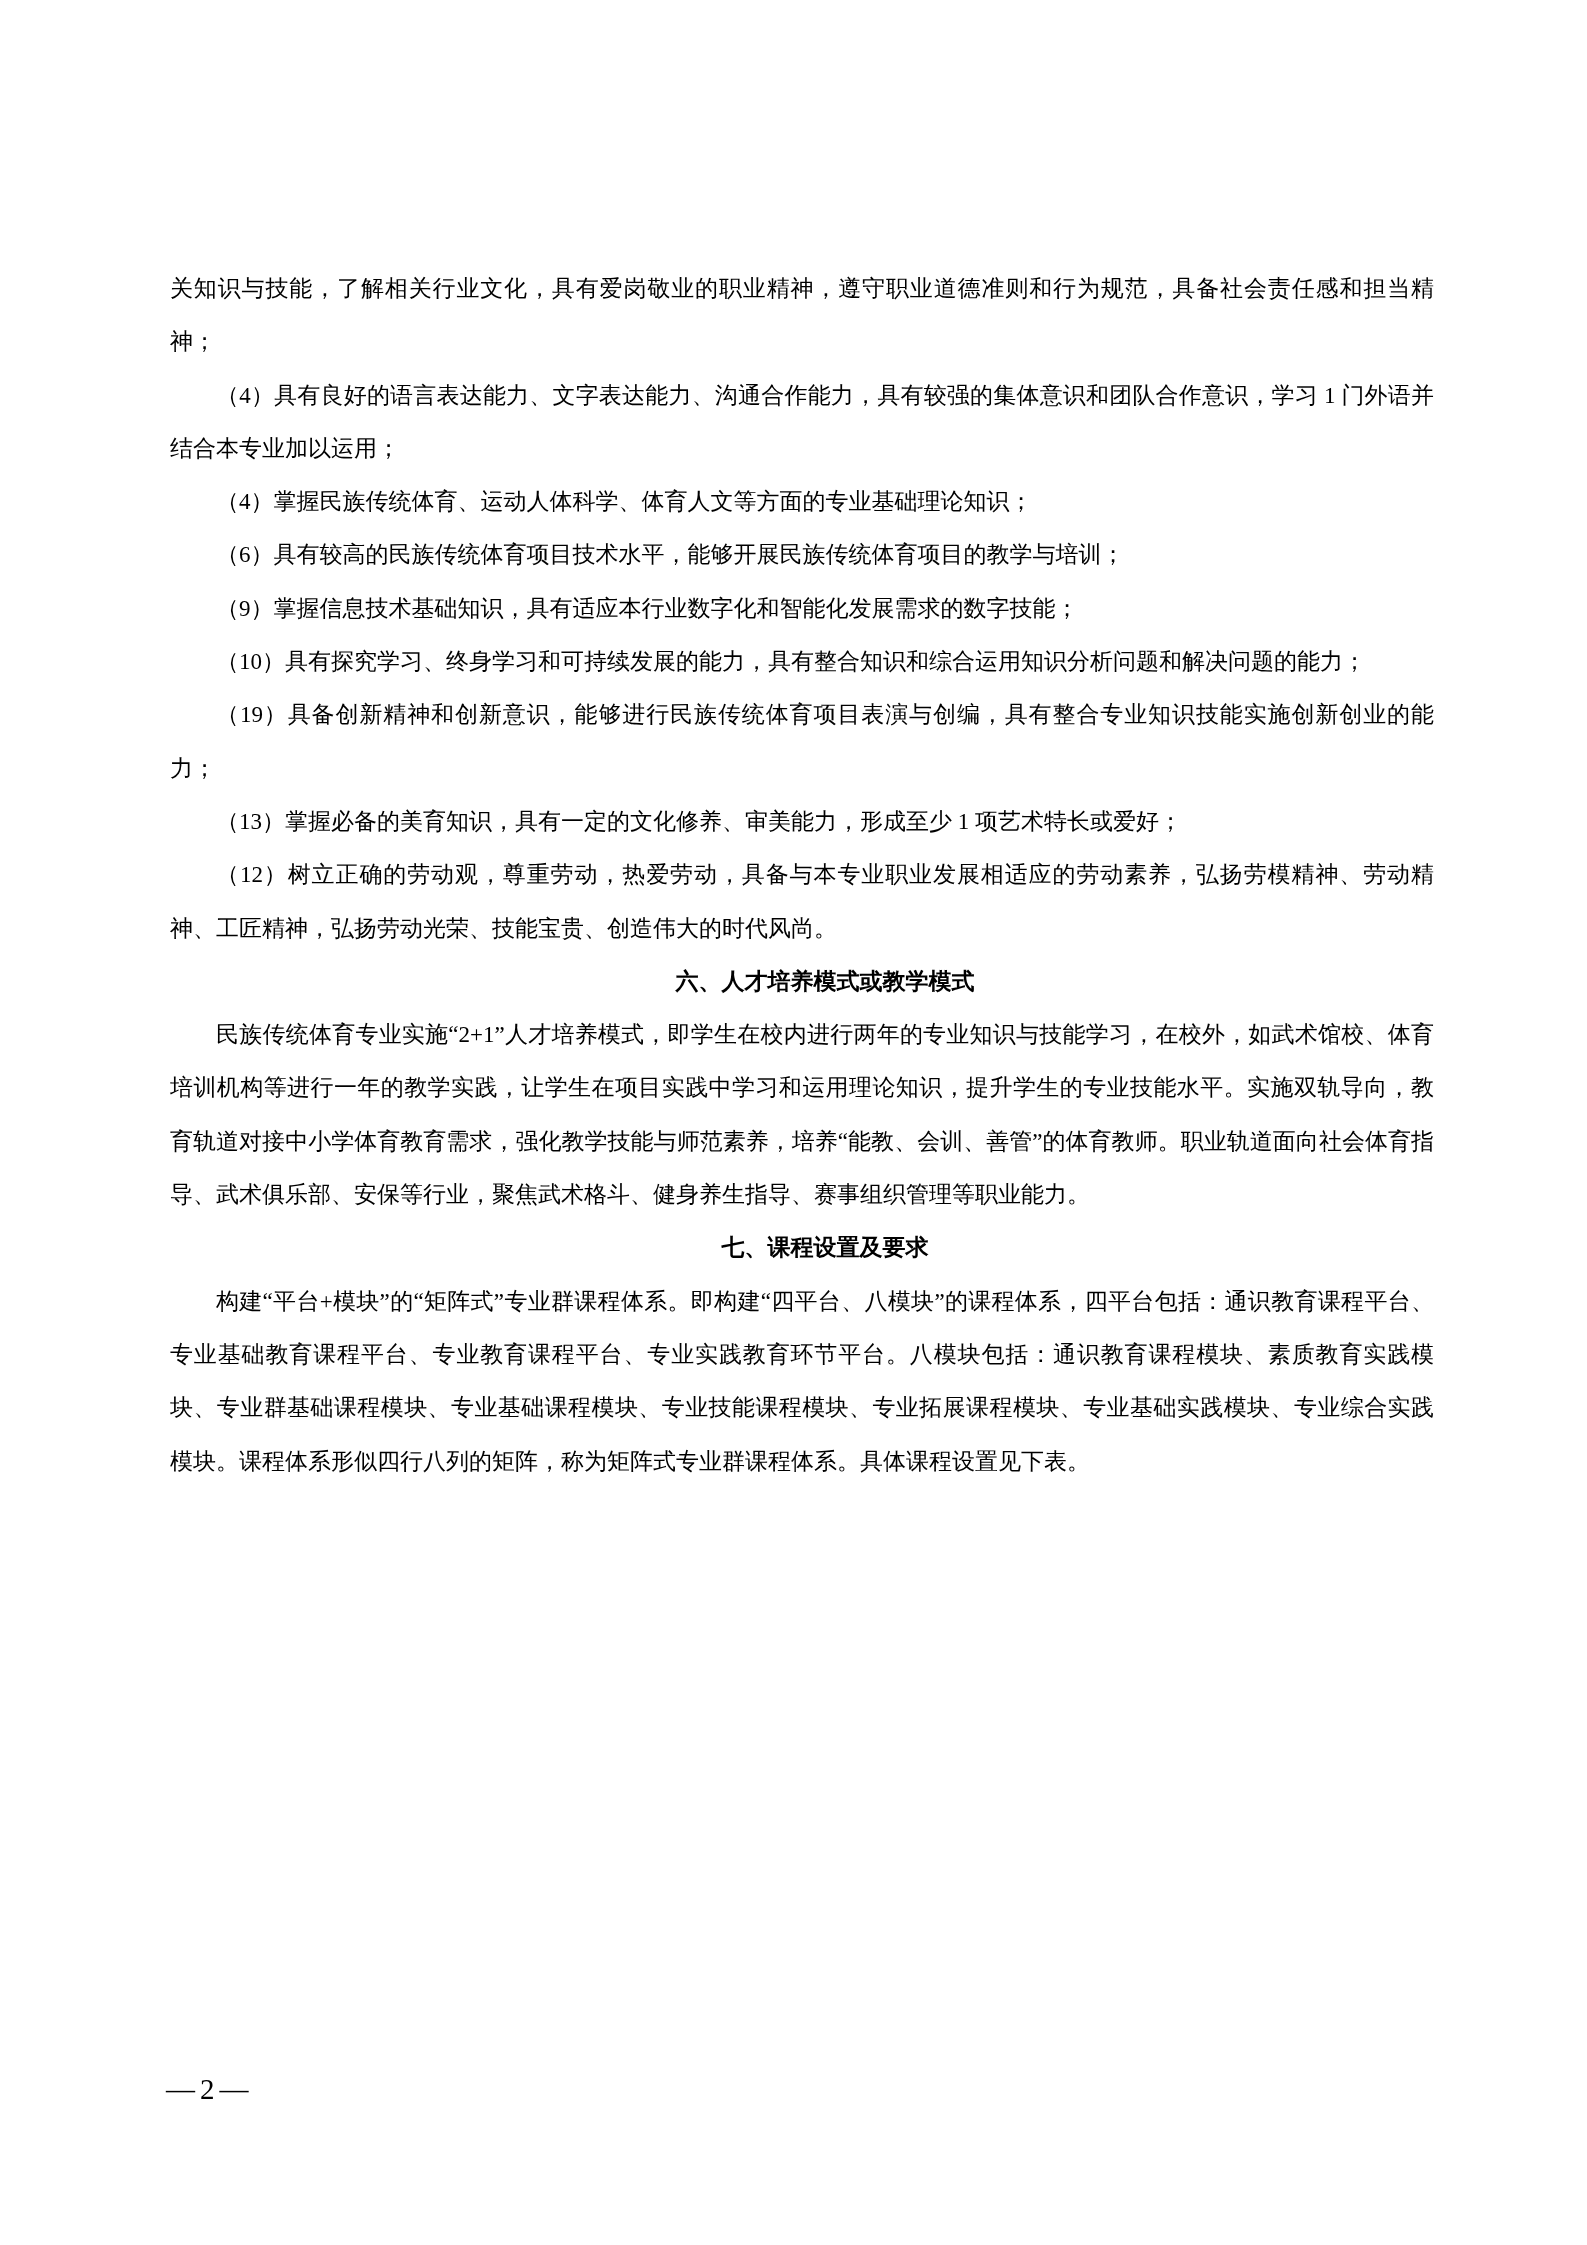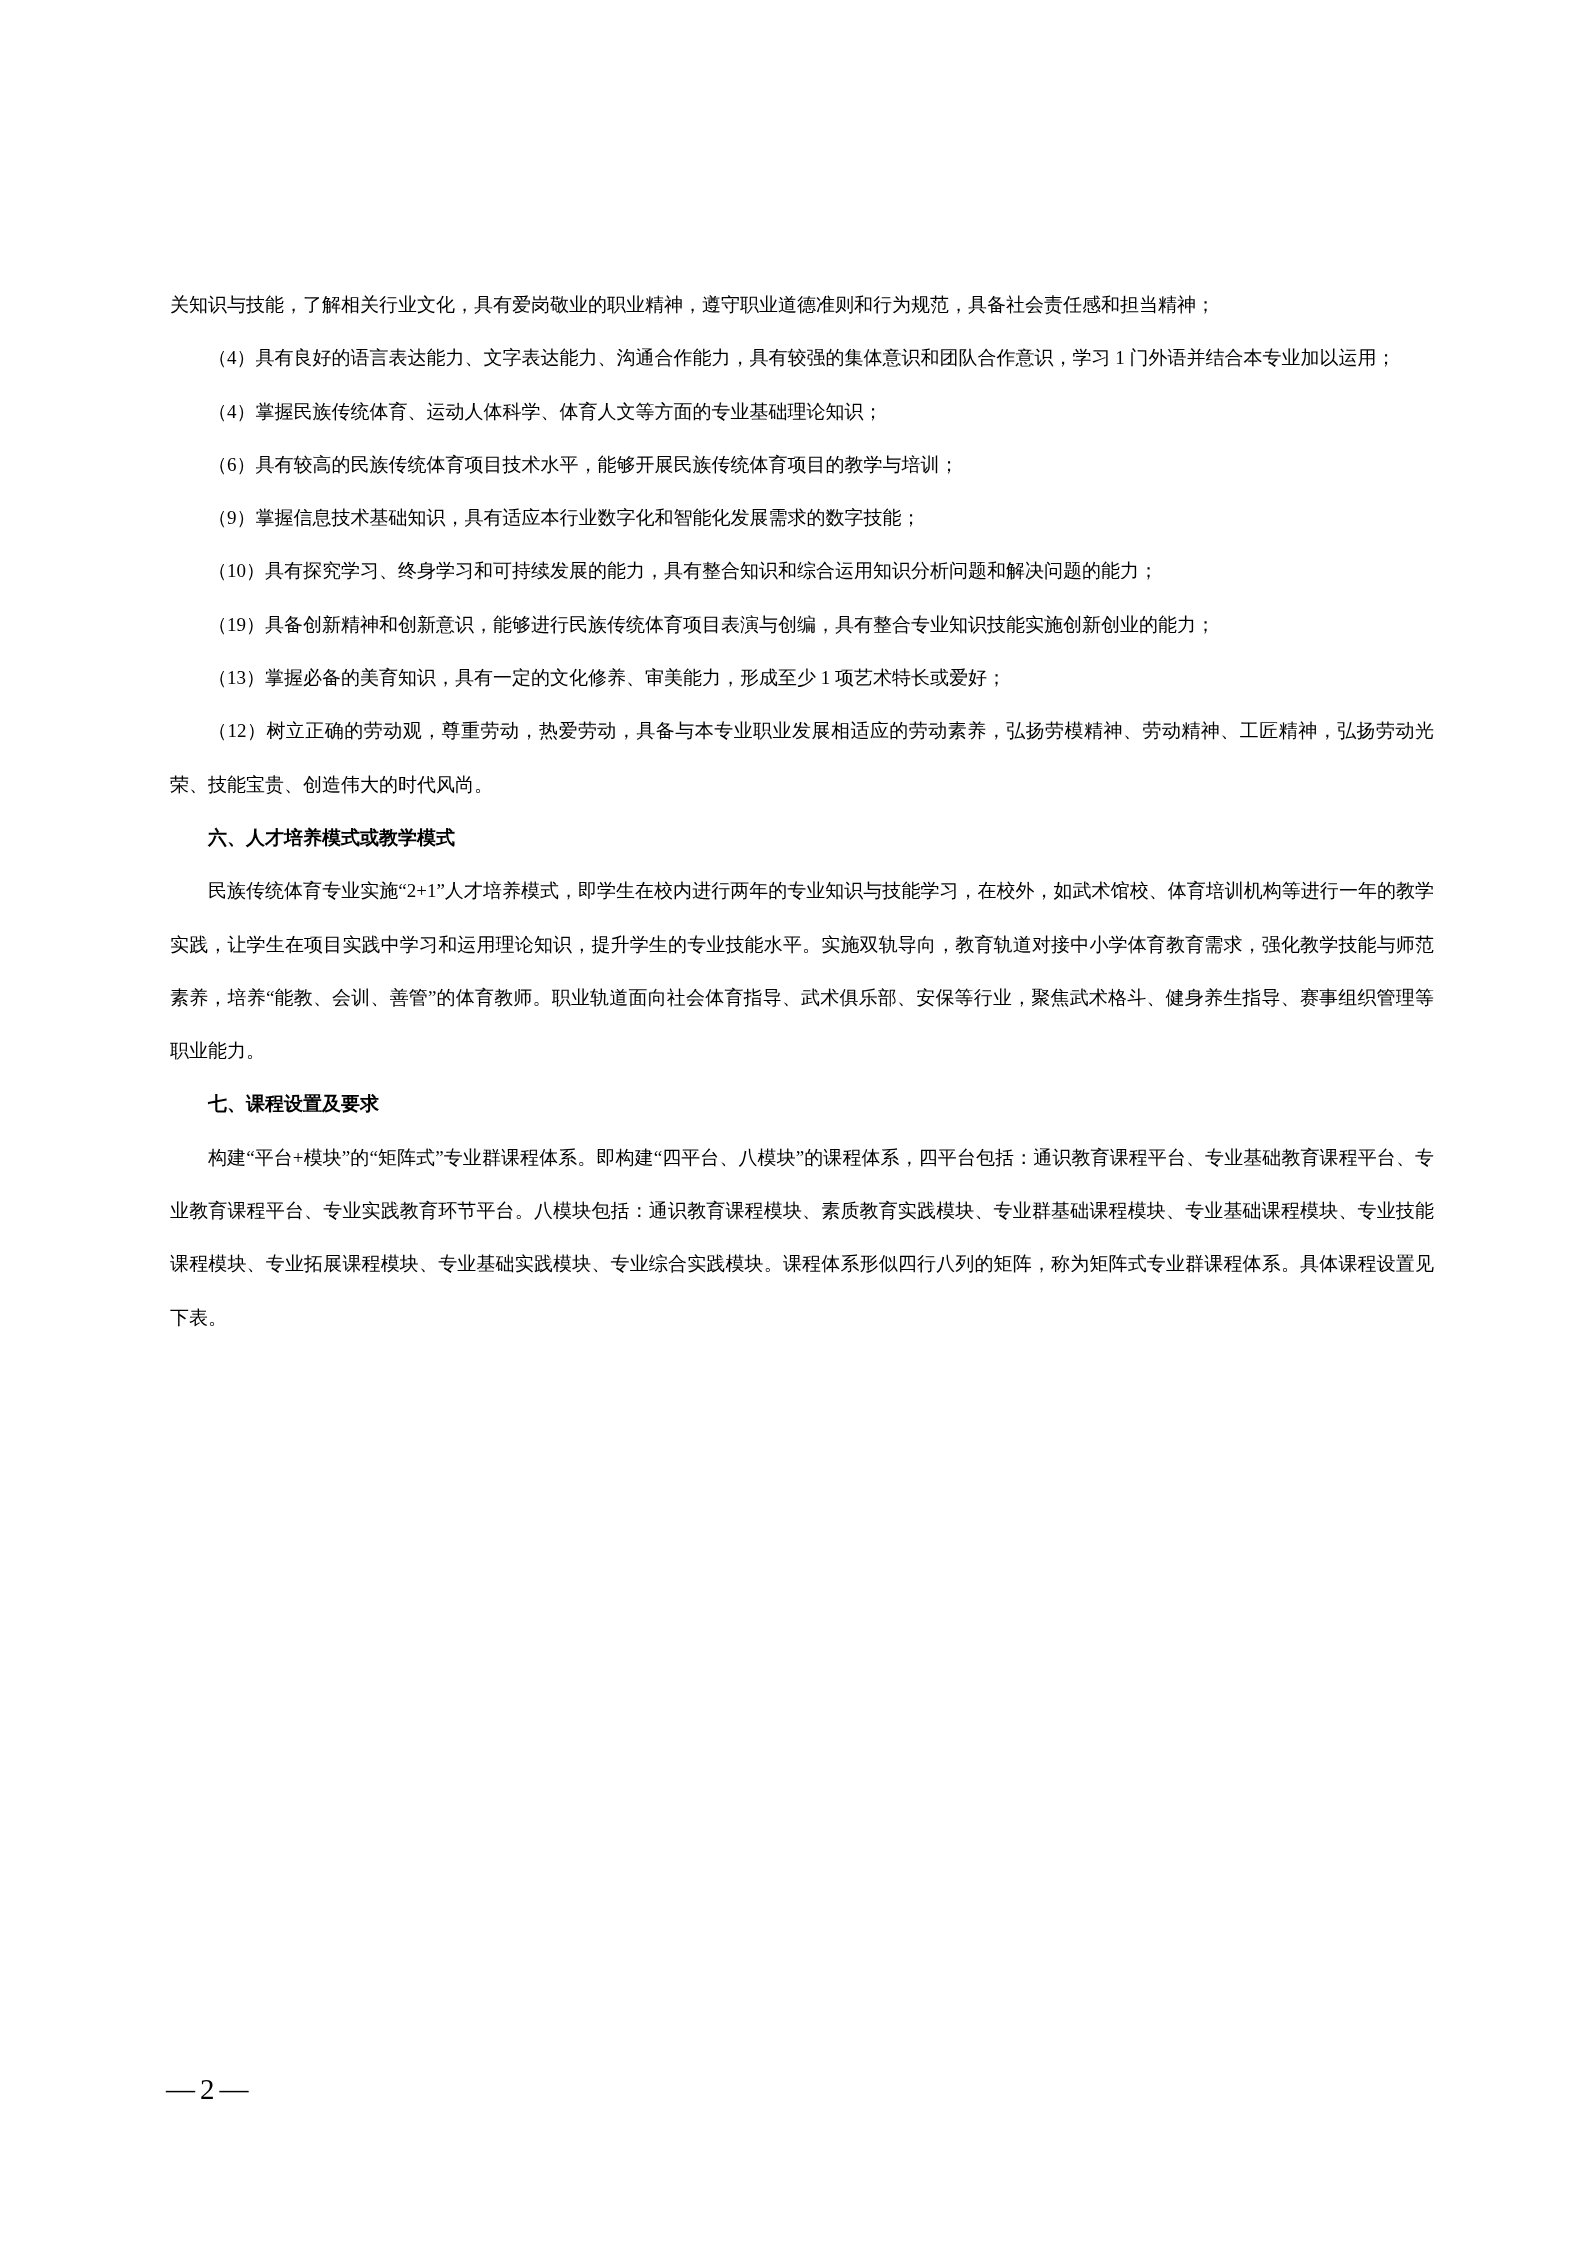--- a/index.html
+++ b/index.html
@@ -12,40 +12,40 @@
     width: 1587px;
     height: 2245px;
     background: #ffffff;
     overflow: hidden;
     font-family: "Liberation Serif", "DejaVu Serif", serif;
     color: #000000;
   }
   .content {
     position: absolute;
     left: 170px;
-    top: 278px;
+    top: 262px;
     width: 1264px;
-    font-size: 19px;
+    font-size: 23px;
     line-height: 53.3px;
     text-align: justify;
     text-justify: inter-character;
     letter-spacing: 0;
   }
   .content p {
     margin: 0;
     padding: 0;
     text-indent: 2em;
   }
   .content p.continued {
     text-indent: 0;
   }
   .content p.heading {
     font-weight: 700;
     font-family: "Liberation Sans", "DejaVu Sans", sans-serif;
-    text-align: left;
+    text-align: center;
   }
   .footer {
     position: absolute;
     left: 166px;
     top: 2072px;
     font-size: 29px;
     letter-spacing: 5px;
     line-height: 34px;
     font-family: "Liberation Serif", "DejaVu Serif", serif;
     color: #000000;

